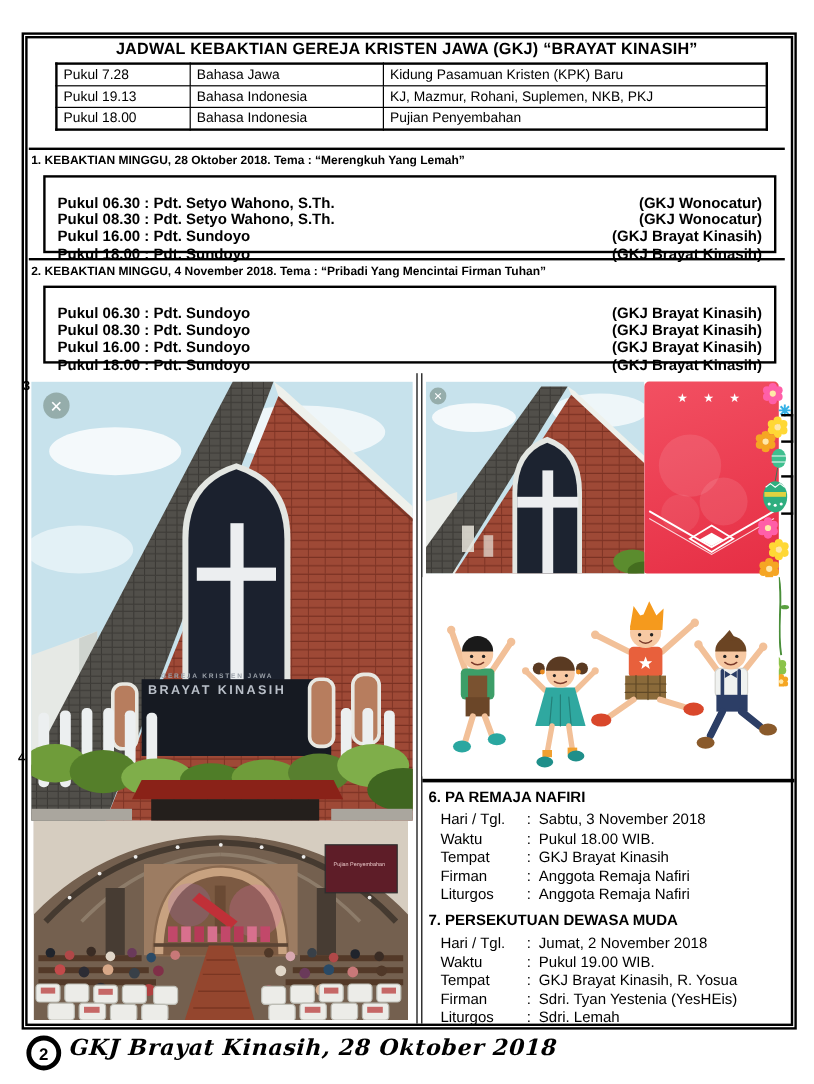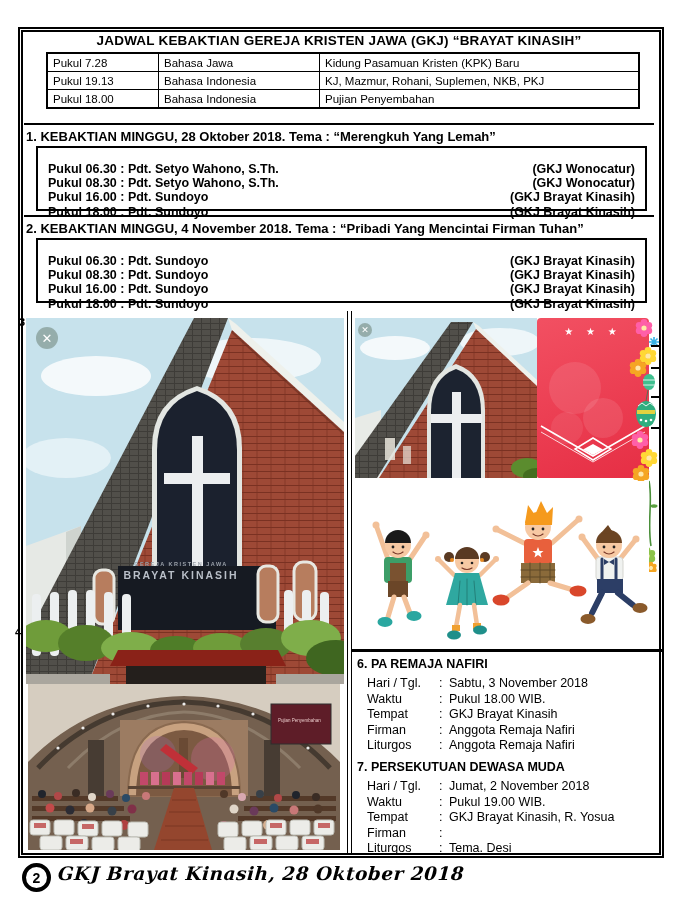--- a/index.html
+++ b/index.html
@@ -10,21 +10,21 @@
   #frame{left:18px;top:27px;width:646px;height:831px;border:5px double #000;box-sizing:border-box;}
   
   #title{left:28px;top:33px;width:622px;text-align:center;font-size:13.5px;font-weight:bold;letter-spacing:.2px;}
   
   #sched{left:46px;top:52px;}
   #sched table{border-collapse:collapse;border:2px solid #000;}
   #sched td{border:1px solid #000;font-size:11.5px;padding:1px 5px;height:15px;vertical-align:middle;}
   #sched td.c1{width:100px;} #sched td.c2{width:150px;} #sched td.c3{width:308px;}
   .sep{left:24px;width:630px;height:2px;background:#000;}
   #sep1{top:123px;} #sep2{top:215px;}
-  .shead{left:26px;font-size:13px;font-weight:bold;width:620px;}
+  .shead{left:26px;font-size:10px;font-weight:bold;width:620px;}
   #s1head{top:129px;} #s2head{top:221px;}
   .sbox{left:36px;width:611px;height:65px;border:2px solid #000;box-sizing:border-box;padding:14px 10px 0 10px;}
   #s1box{top:146px;} #s2box{top:238px;}
   .srow{display:flex;justify-content:space-between;font-size:12.5px;font-weight:bold;line-height:14.2px;}
   
   #divider{left:347px;top:311px;width:5px;height:542px;border-left:1.5px solid #000;border-right:1.5px solid #000;box-sizing:border-box;}
   .marker{font-size:11px;font-weight:bold;}
   #m3{left:19px;top:316px;} #m4{left:15px;top:626px;}
   
   #photo1{left:26px;top:318px;width:318px;height:366px;}
@@ -516,25 +516,26 @@
           <span>Pukul 19.00 WIB.</span>
         </div>
       <div class="mrow">
           <span class="mlabel">Tempat</span>
           <span class="mcolon">:</span>
           <span>GKJ Brayat Kinasih, R. Yosua</span>
         </div>
       <div class="mrow">
           <span class="mlabel">Firman</span>
           <span class="mcolon">:</span>
+          <span>Sdri. Tyan Yestenia  (YesHEis)</span>
         </div>
       <div class="mrow">
           <span class="mlabel">Liturgos</span>
           <span class="mcolon">:</span>
-          <span>Tema. Desi</span>
+          <span>Sdri. Lemah</span>
         </div>
     </div>
   </div>
 
   <div class="abs" id="pagenum">2</div>
   <div class="abs" id="caption">GKJ Brayat Kinasih, 28 Oktober 2018</div>
 
 </div>
 
 </body></html>

